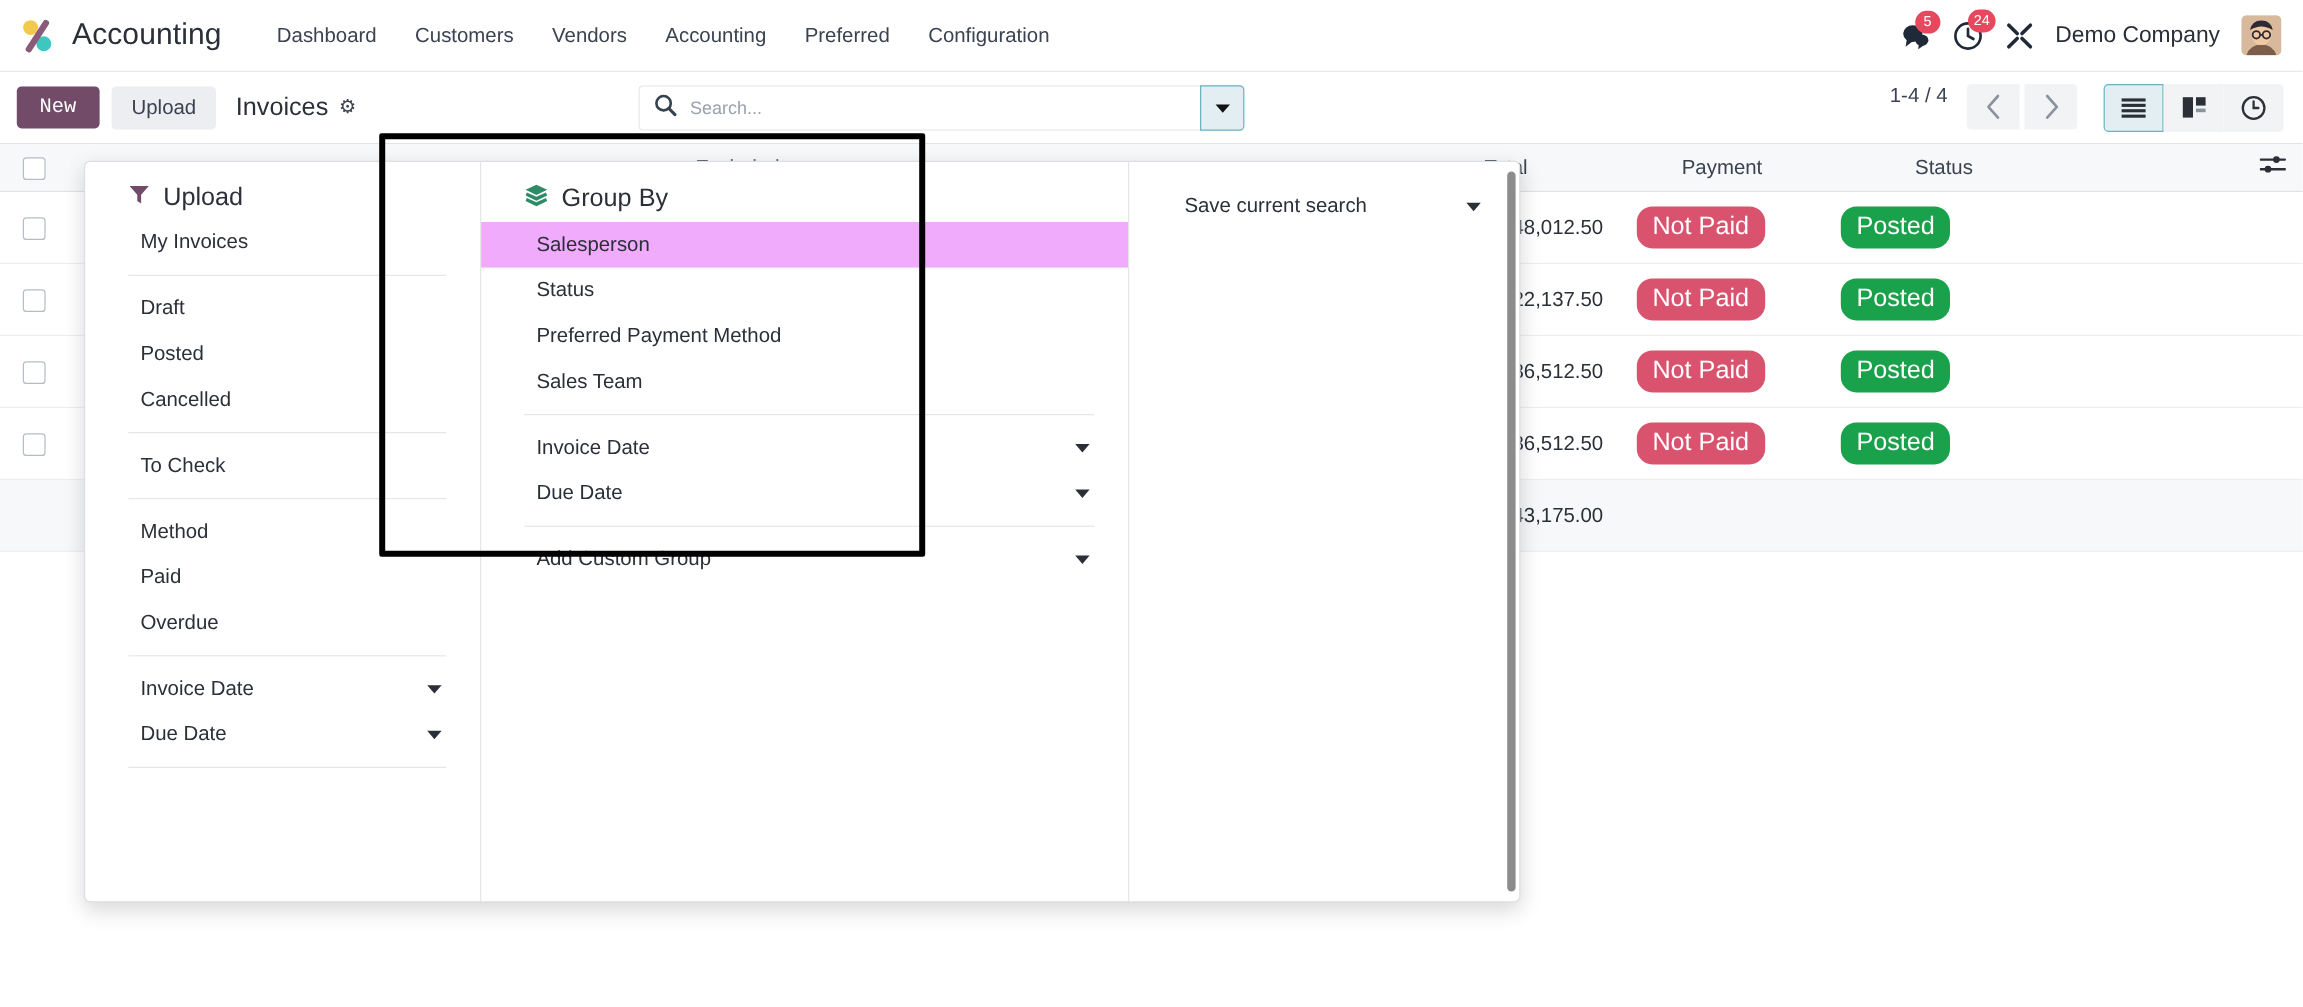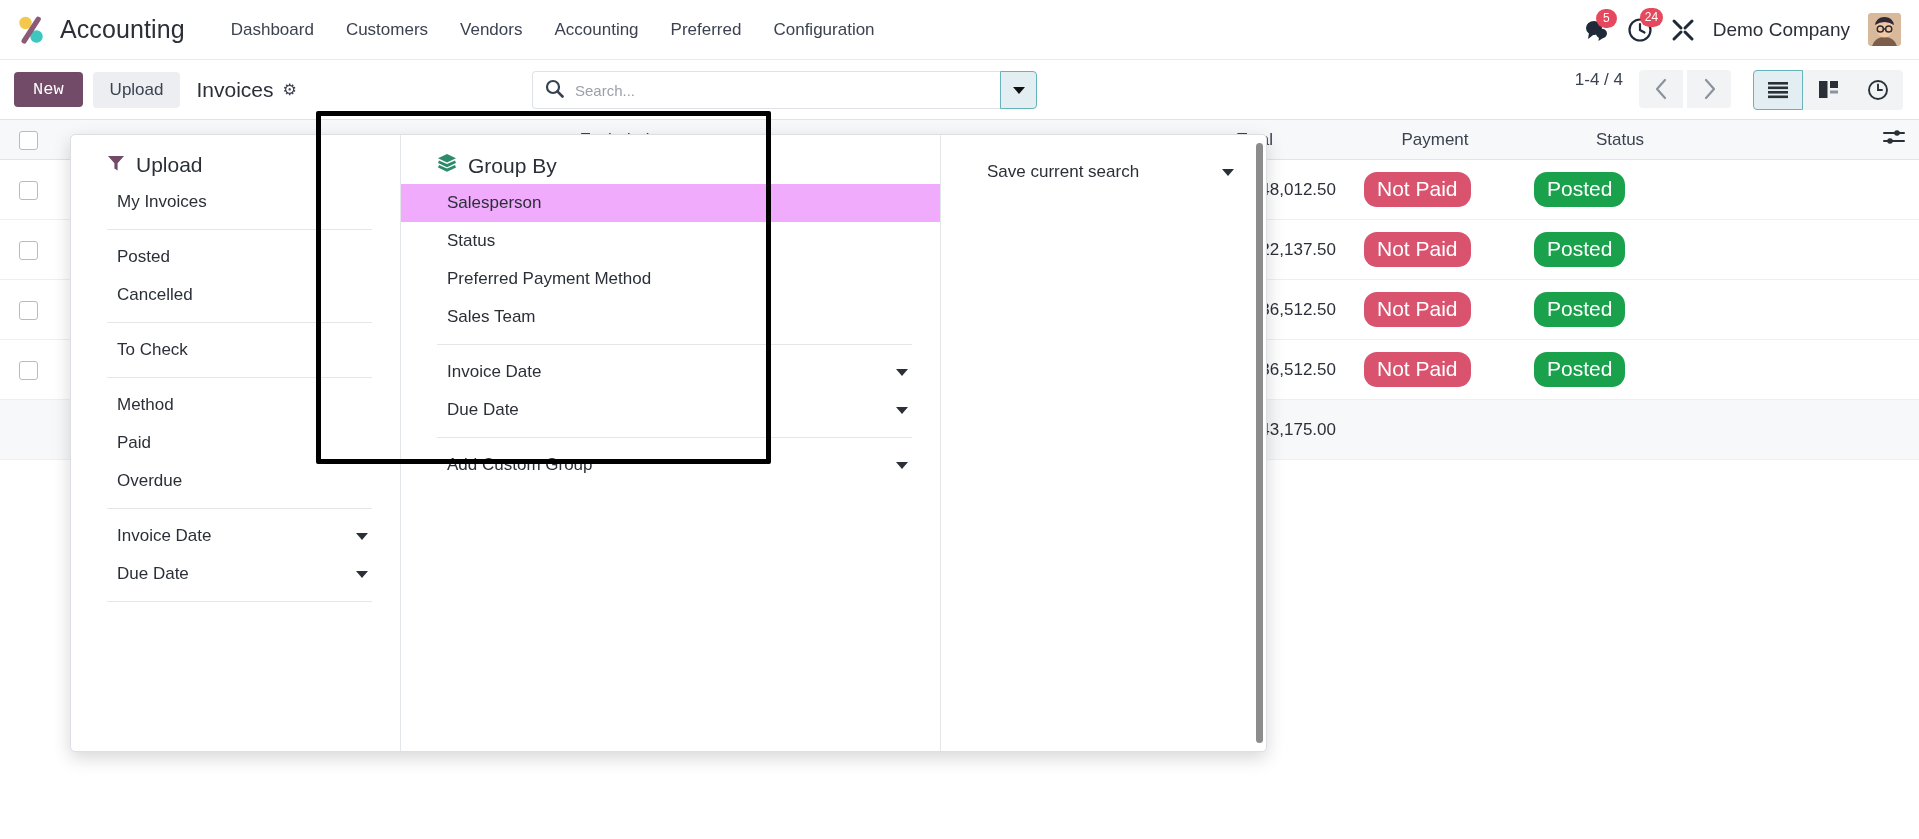--- a/index.html
+++ b/index.html
@@ -422,20 +422,23 @@
       </span>
       <span>Upload</span>
     </div>
 
     <div class="dd-item">
       <span>My Invoices</span>
     </div>
     <div class="dd-sep"></div>
 
     <div class="dd-item">
+      <span>Draft</span>
+    </div>
+    <div class="dd-item">
       <span>Posted</span>
     </div>
     <div class="dd-item">
       <span>Cancelled</span>
     </div>
     <div class="dd-sep"></div>
 
     <div class="dd-item">
       <span>To Check</span>
     </div>

